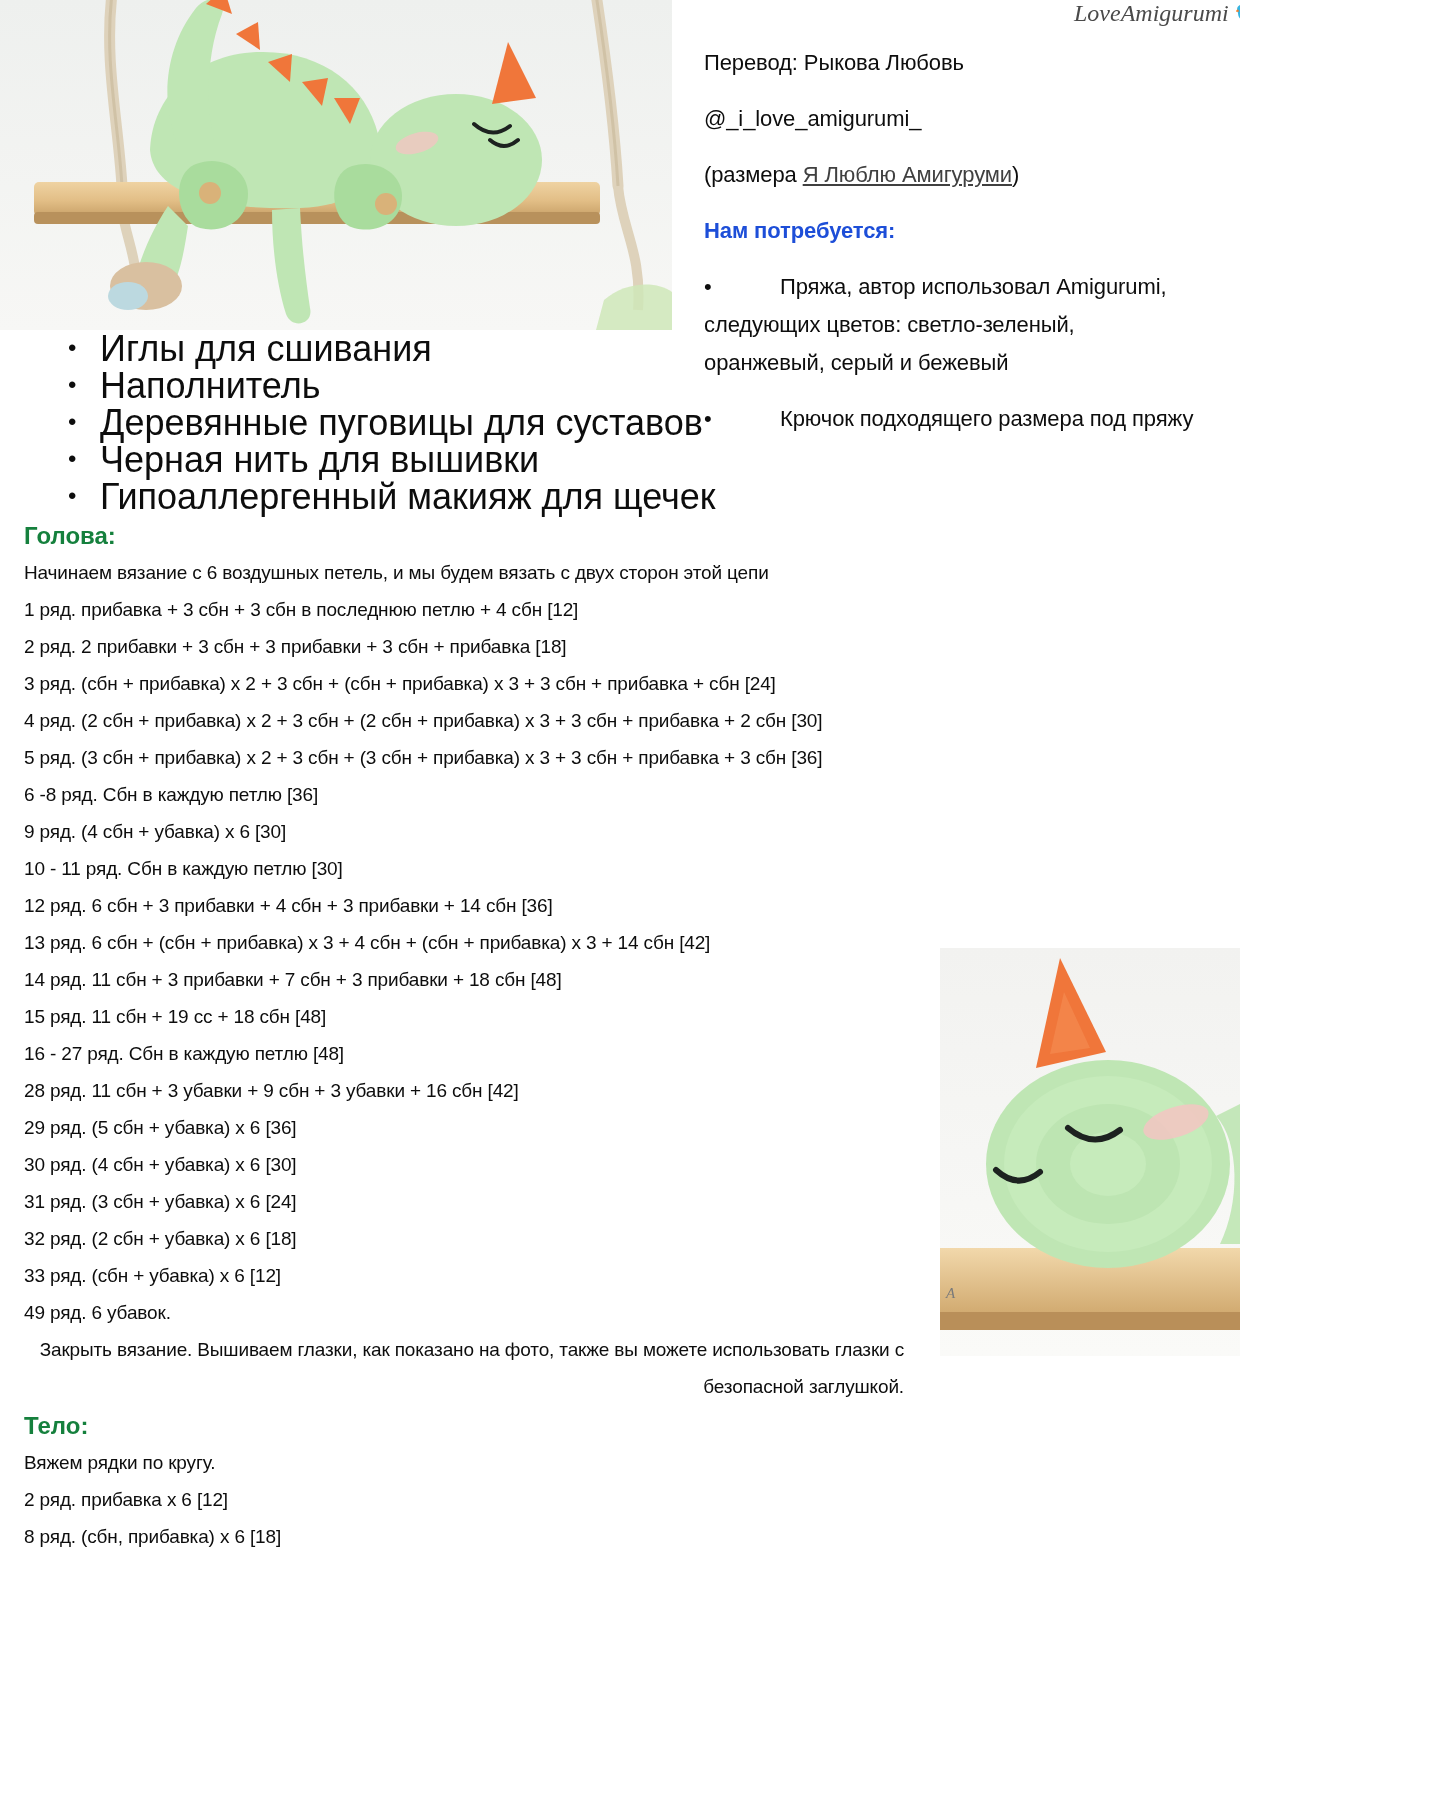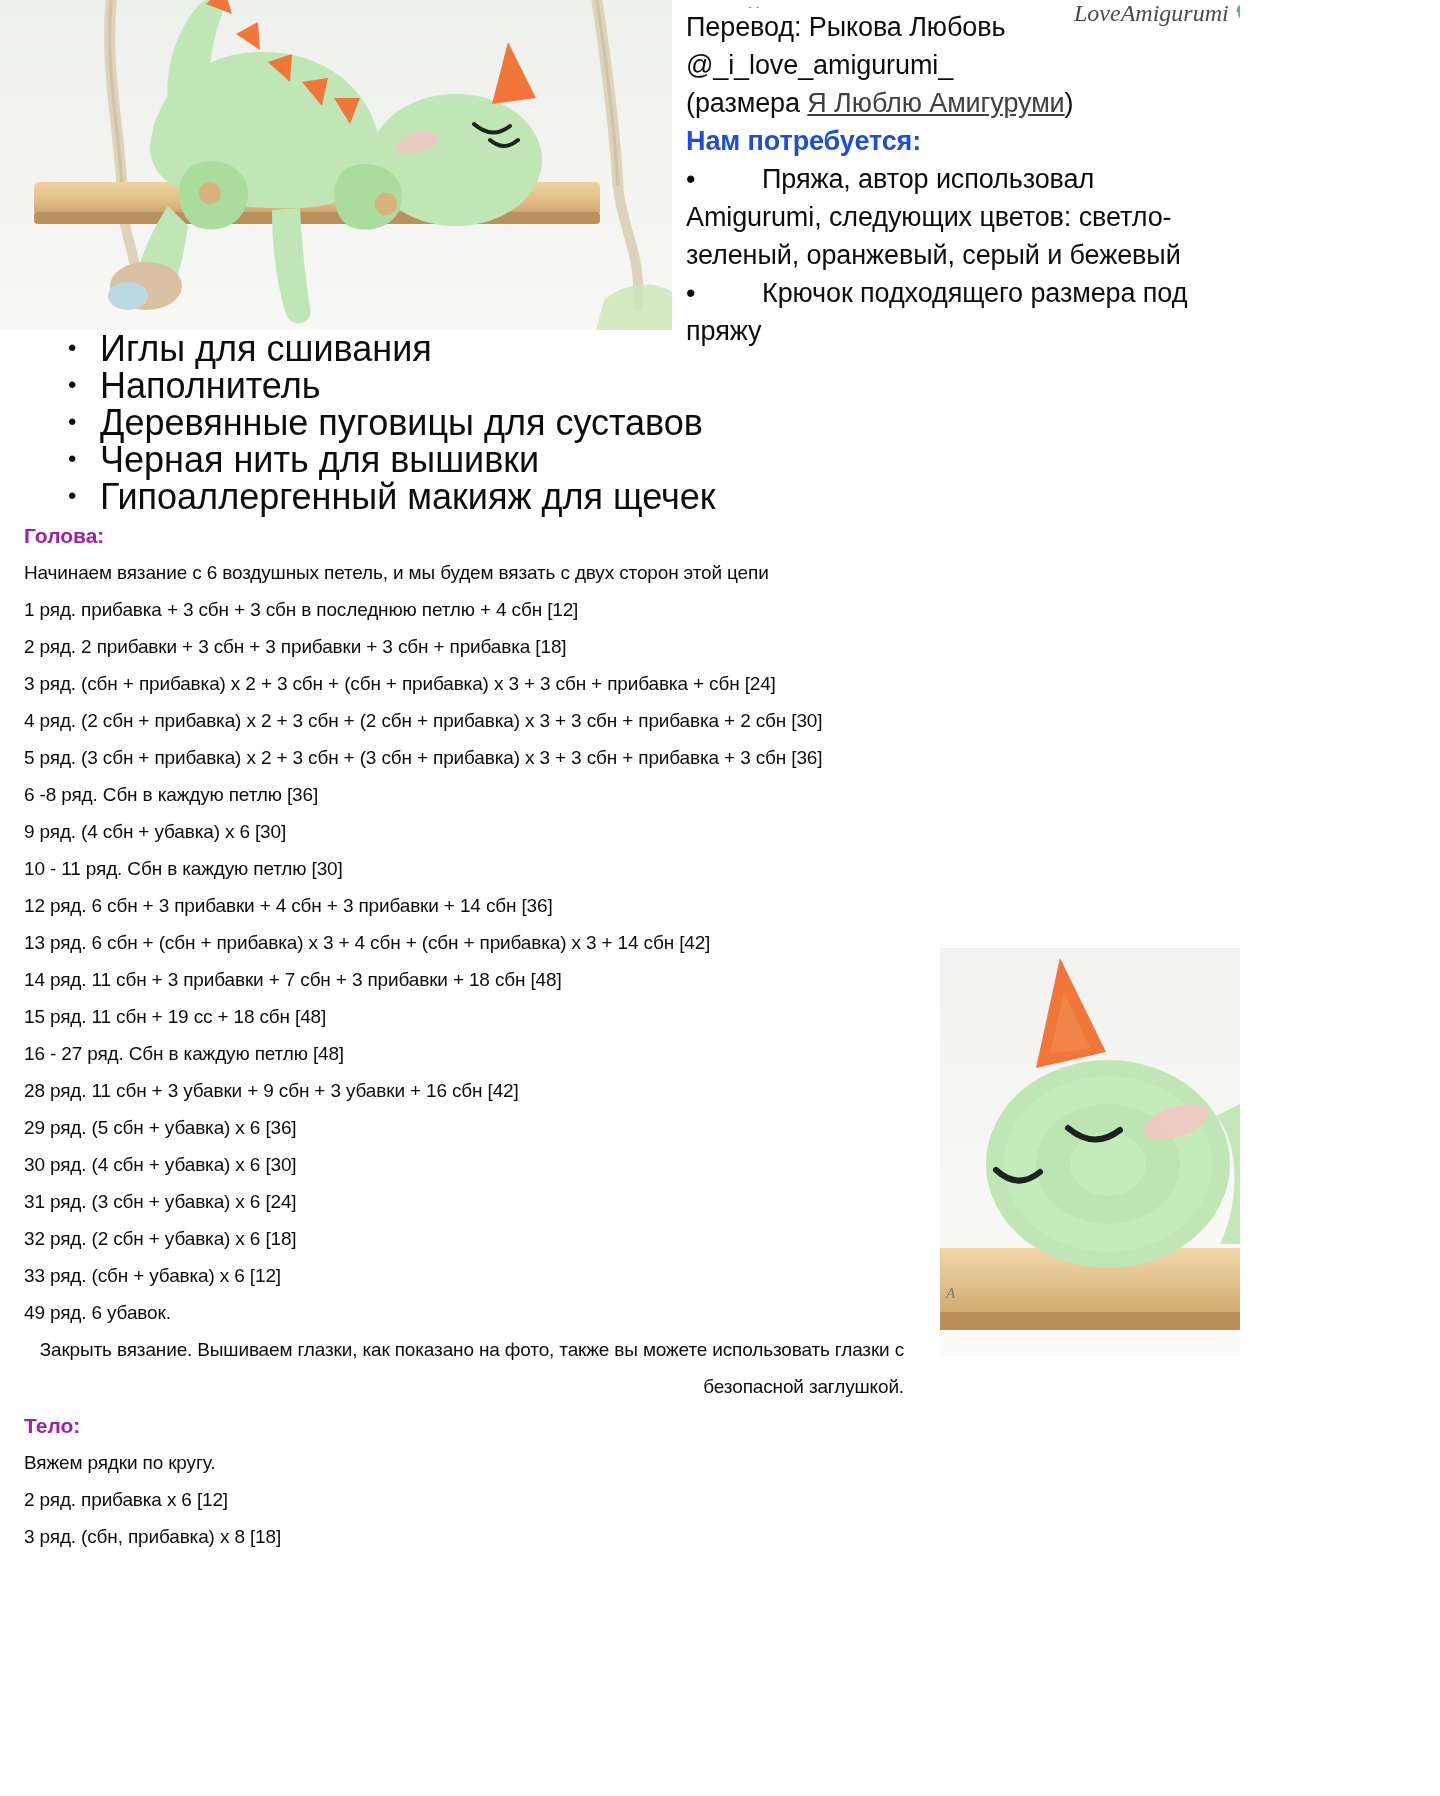--- a/index.html
+++ b/index.html
@@ -39,22 +39,22 @@
   }
   .hero-photo svg { display: block; }
 
   .header-text {
     position: absolute;
     left: 686px;
     top: 0;
     width: 530px;
   }
   .header-text p {
-    margin: 0;
-    font-size: 27px;
+    margin: 18px;
+    font-size: 22px;
     line-height: 38px;
     letter-spacing: -0.1px;
   }
   .clip-top {
     height: 8px;
     overflow: hidden;
   }
   .link {
     color: #404040;
     text-decoration: underline;
@@ -104,23 +104,23 @@
   .materials li::before {
     content: "\2022";
     position: absolute;
     left: 6px;
     top: -1px;
     font-size: 24px;
   }
 
   
   .section-head {
-    color: #a21caf;
+    color: #15803d;
     font-weight: bold;
-    font-size: 21px;
+    font-size: 24px;
     line-height: 37px;
     margin: 2px 0 0 24px;
   }
   .line {
     font-size: 19px;
     line-height: 37px;
     margin: 0 0 0 24px;
     letter-spacing: -0.15px;
     white-space: nowrap;
   }
@@ -263,21 +263,21 @@
   <div class="line">30 ряд. (4 сбн + убавка) х 6 [30]</div>
   <div class="line">31 ряд. (3 сбн + убавка) х 6 [24]</div>
   <div class="line">32 ряд. (2 сбн + убавка) х 6 [18]</div>
   <div class="line">33 ряд. (сбн + убавка) х 6 [12]</div>
   <div class="line">49 ряд. 6 убавок.</div>
   <div class="line wrap">Закрыть вязание. Вышиваем глазки, как показано на фото, также вы можете использовать глазки с безопасной заглушкой.</div>
 
   <div class="section-head">Тело:</div>
   <div class="line">Вяжем рядки по кругу.</div>
   <div class="line">2 ряд. прибавка х 6 [12]</div>
-  <div class="line">3 ряд. (сбн, прибавка) х 8 [18]</div>
+  <div class="line">8 ряд. (сбн, прибавка) х 6 [18]</div>
 
   <div class="inset-photo">
     <svg width="300" height="408" viewBox="0 0 300 408" xmlns="http://www.w3.org/2000/svg">
       <defs>
         <linearGradient id="bg2" x1="0" y1="0" x2="0" y2="1">
           <stop offset="0%" stop-color="#f2f2f0"></stop>
           <stop offset="100%" stop-color="#fafaf8"></stop>
         </linearGradient>
         <linearGradient id="wood2" x1="0" y1="0" x2="0" y2="1">
           <stop offset="0%" stop-color="#f2d8ab"></stop>

